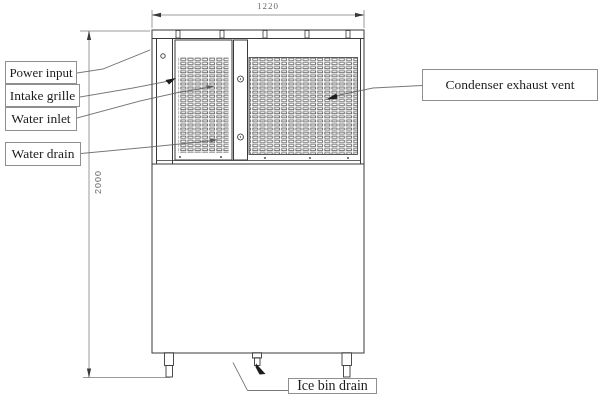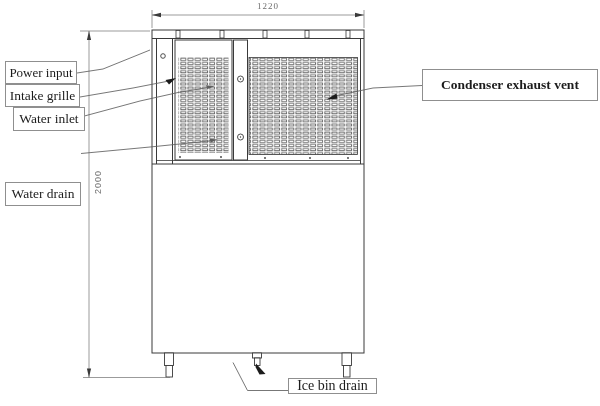--- a/index.html
+++ b/index.html
@@ -125,25 +125,25 @@
     <polygon points="176,78 165.5,80 169,84.5" fill="#1c1c1c"></polygon>
     <polygon points="214.5,86.2 206,85.3 207.5,89" fill="#5f5f5f"></polygon>
     <polygon points="218,139.6 209.5,138.8 210.8,142.4" fill="#5f5f5f"></polygon>
     <polygon points="326.5,99.5 336.5,93.5 337.5,98.7" fill="#1c1c1c"></polygon>
   </svg>
 
   <div class="label-box" style="left:5px;top:61px;width:72px;height:23px;font-size:13px;font-family:Liberation Serif, serif;">Power input</div>
 
   <div class="label-box" style="left:5px;top:84px;width:75px;height:23px;font-size:13.5px;">Intake grille</div>
 
-  <div class="label-box" style="left:5px;top:107px;width:72px;height:24px;font-size:13.5px;margin-left:8px;">Water inlet</div>
+  <div class="label-box" style="left:5px;top:107px;width:72px;height:24px;font-size:13.5px;">Water inlet</div>
 
-  <div class="label-box" style="left:5px;top:142px;width:76px;height:24px;font-size:13.5px;margin-top:40px;">Water drain</div>
+  <div class="label-box" style="left:5px;top:142px;width:76px;height:24px;font-size:13.5px;">Water drain</div>
 
-  <div class="label-box" style="left:422px;top:69px;width:176px;height:32px;font-size:13.5px;font-weight:bold;">Condenser exhaust vent</div>
+  <div class="label-box" style="left:422px;top:69px;width:176px;height:32px;font-size:13.5px;">Condenser exhaust vent</div>
 
   <div class="label-box" style="left:288px;top:378px;width:89px;height:16px;font-size:14px;">Ice bin drain</div>
 
   <div class="dim-text" style="left:238px;top:1px;width:60px;font-family:Liberation Serif, serif;">1220</div>
 
   <div class="dim-text" id="dim-height-text" style="left:79px;top:176px;width:40px;height:12px;">2000</div>
 
 </div>
 
 </body></html>

